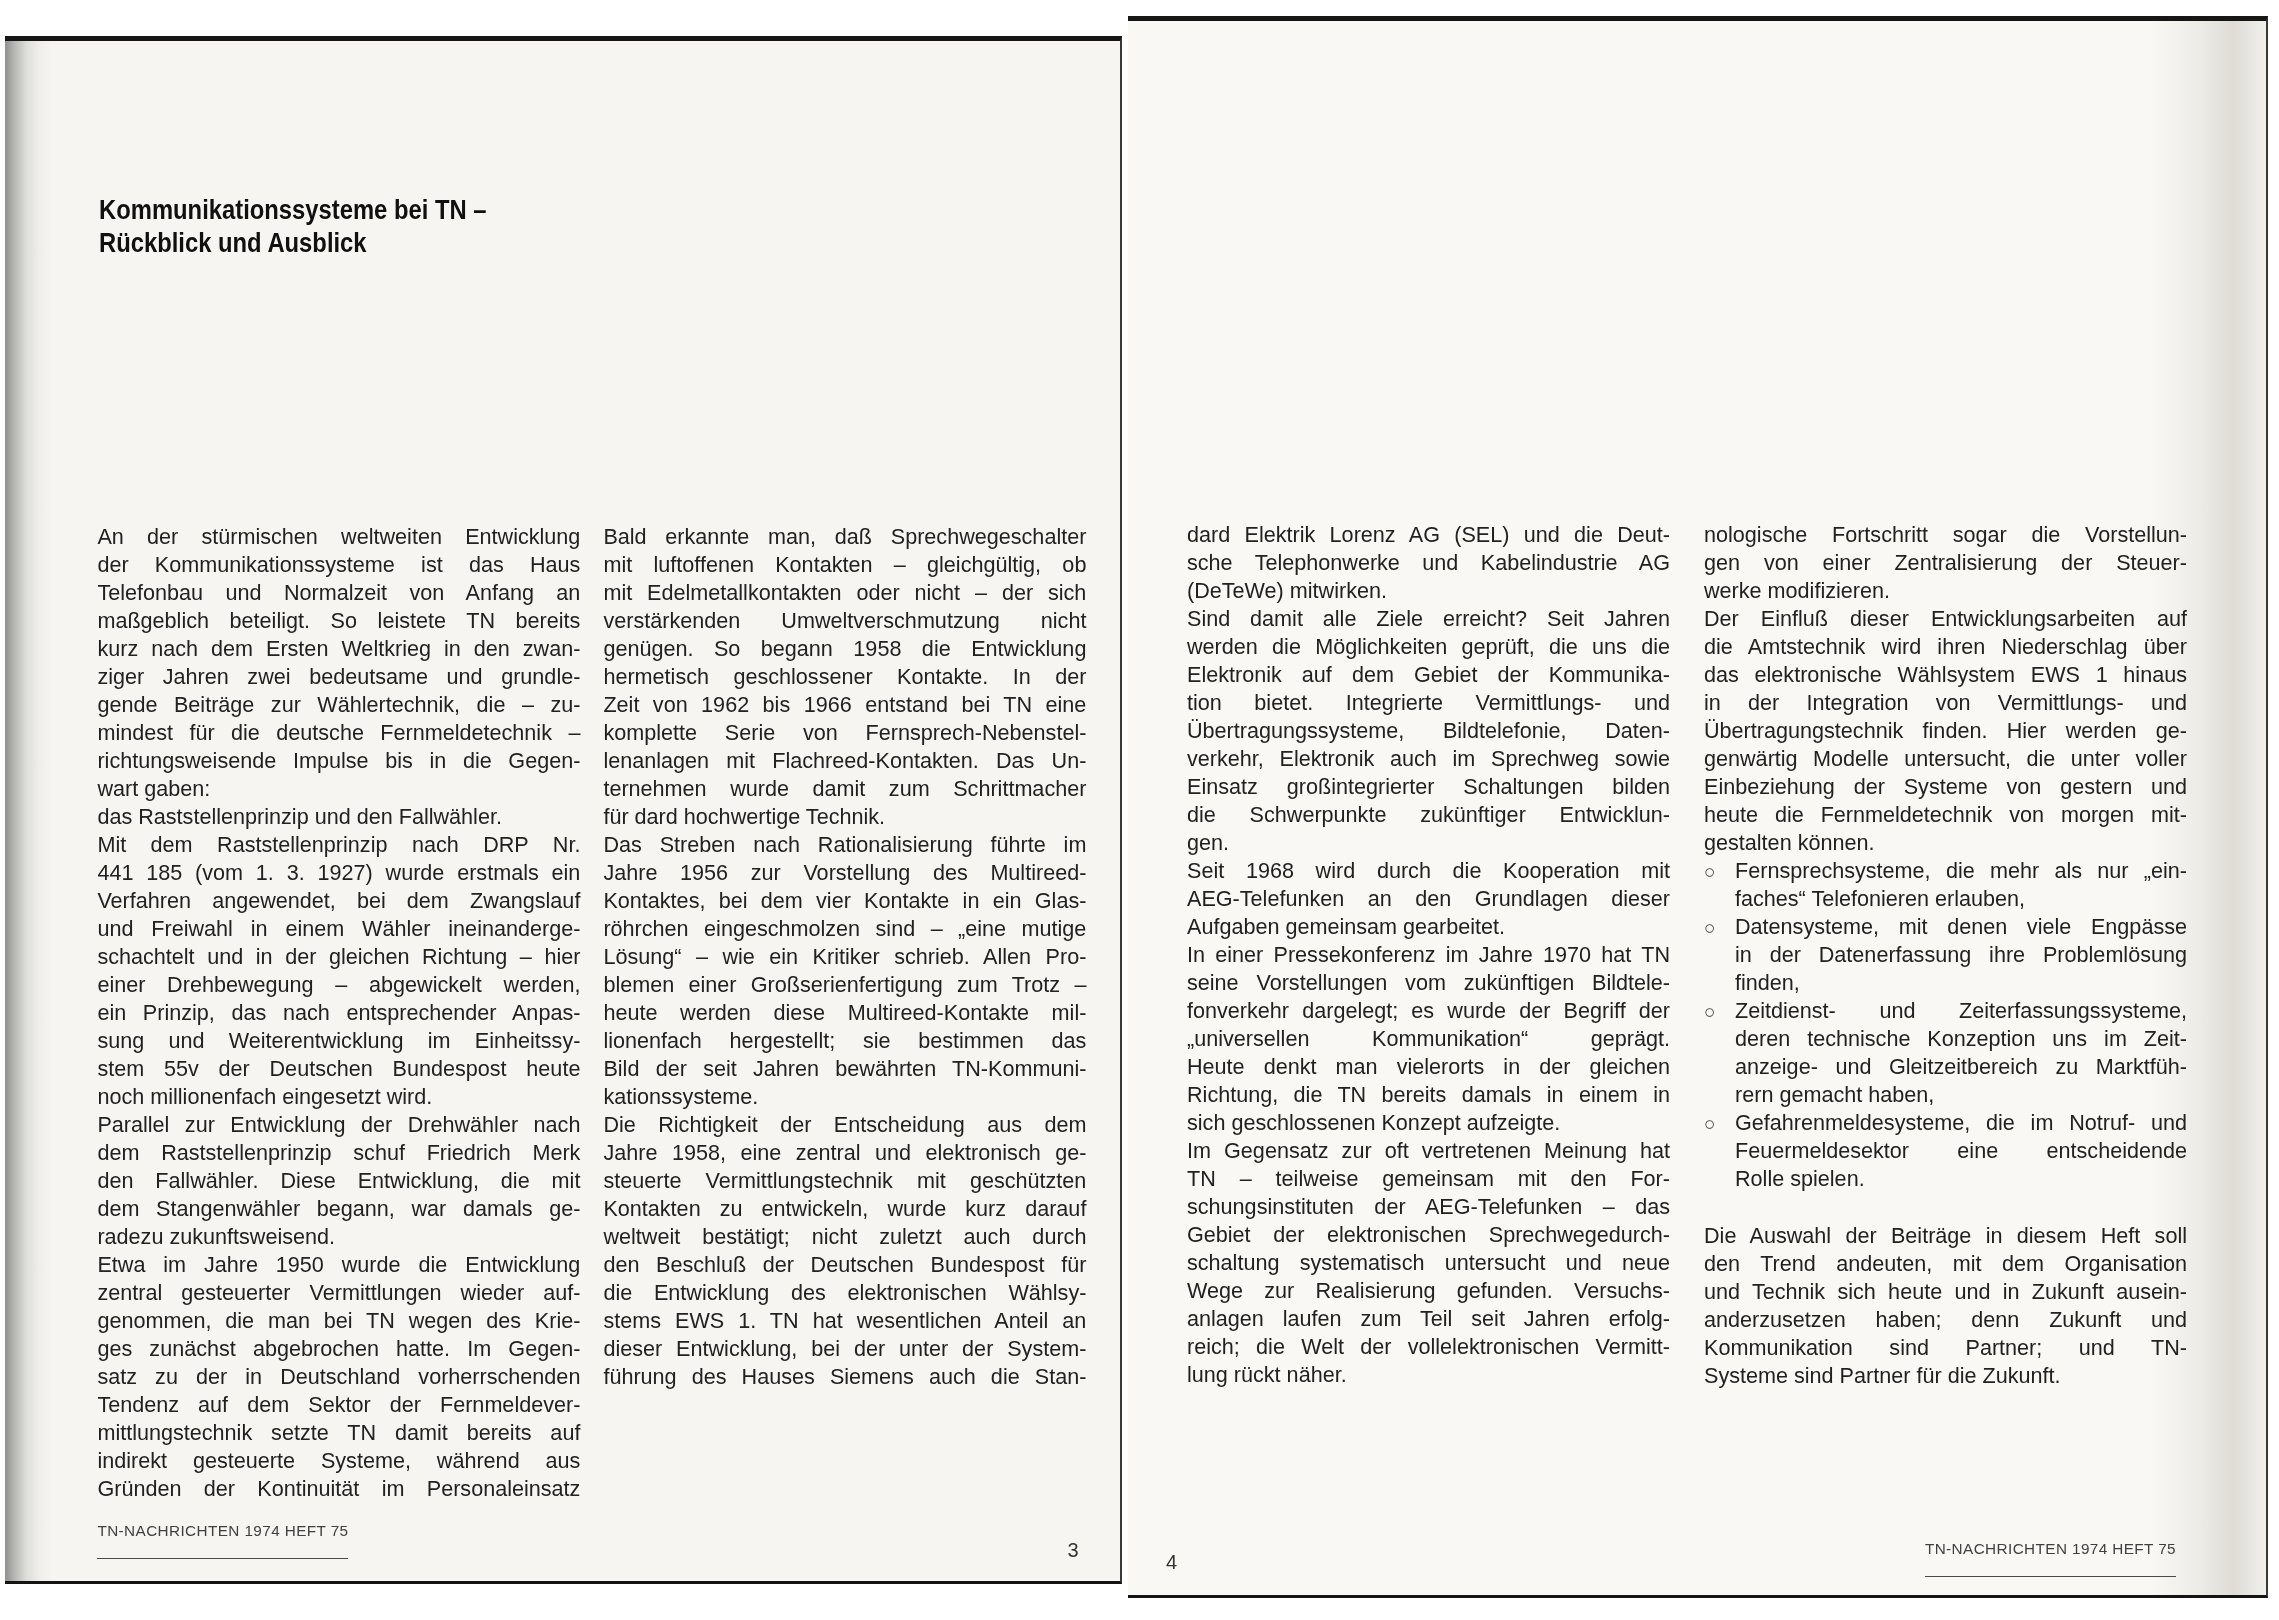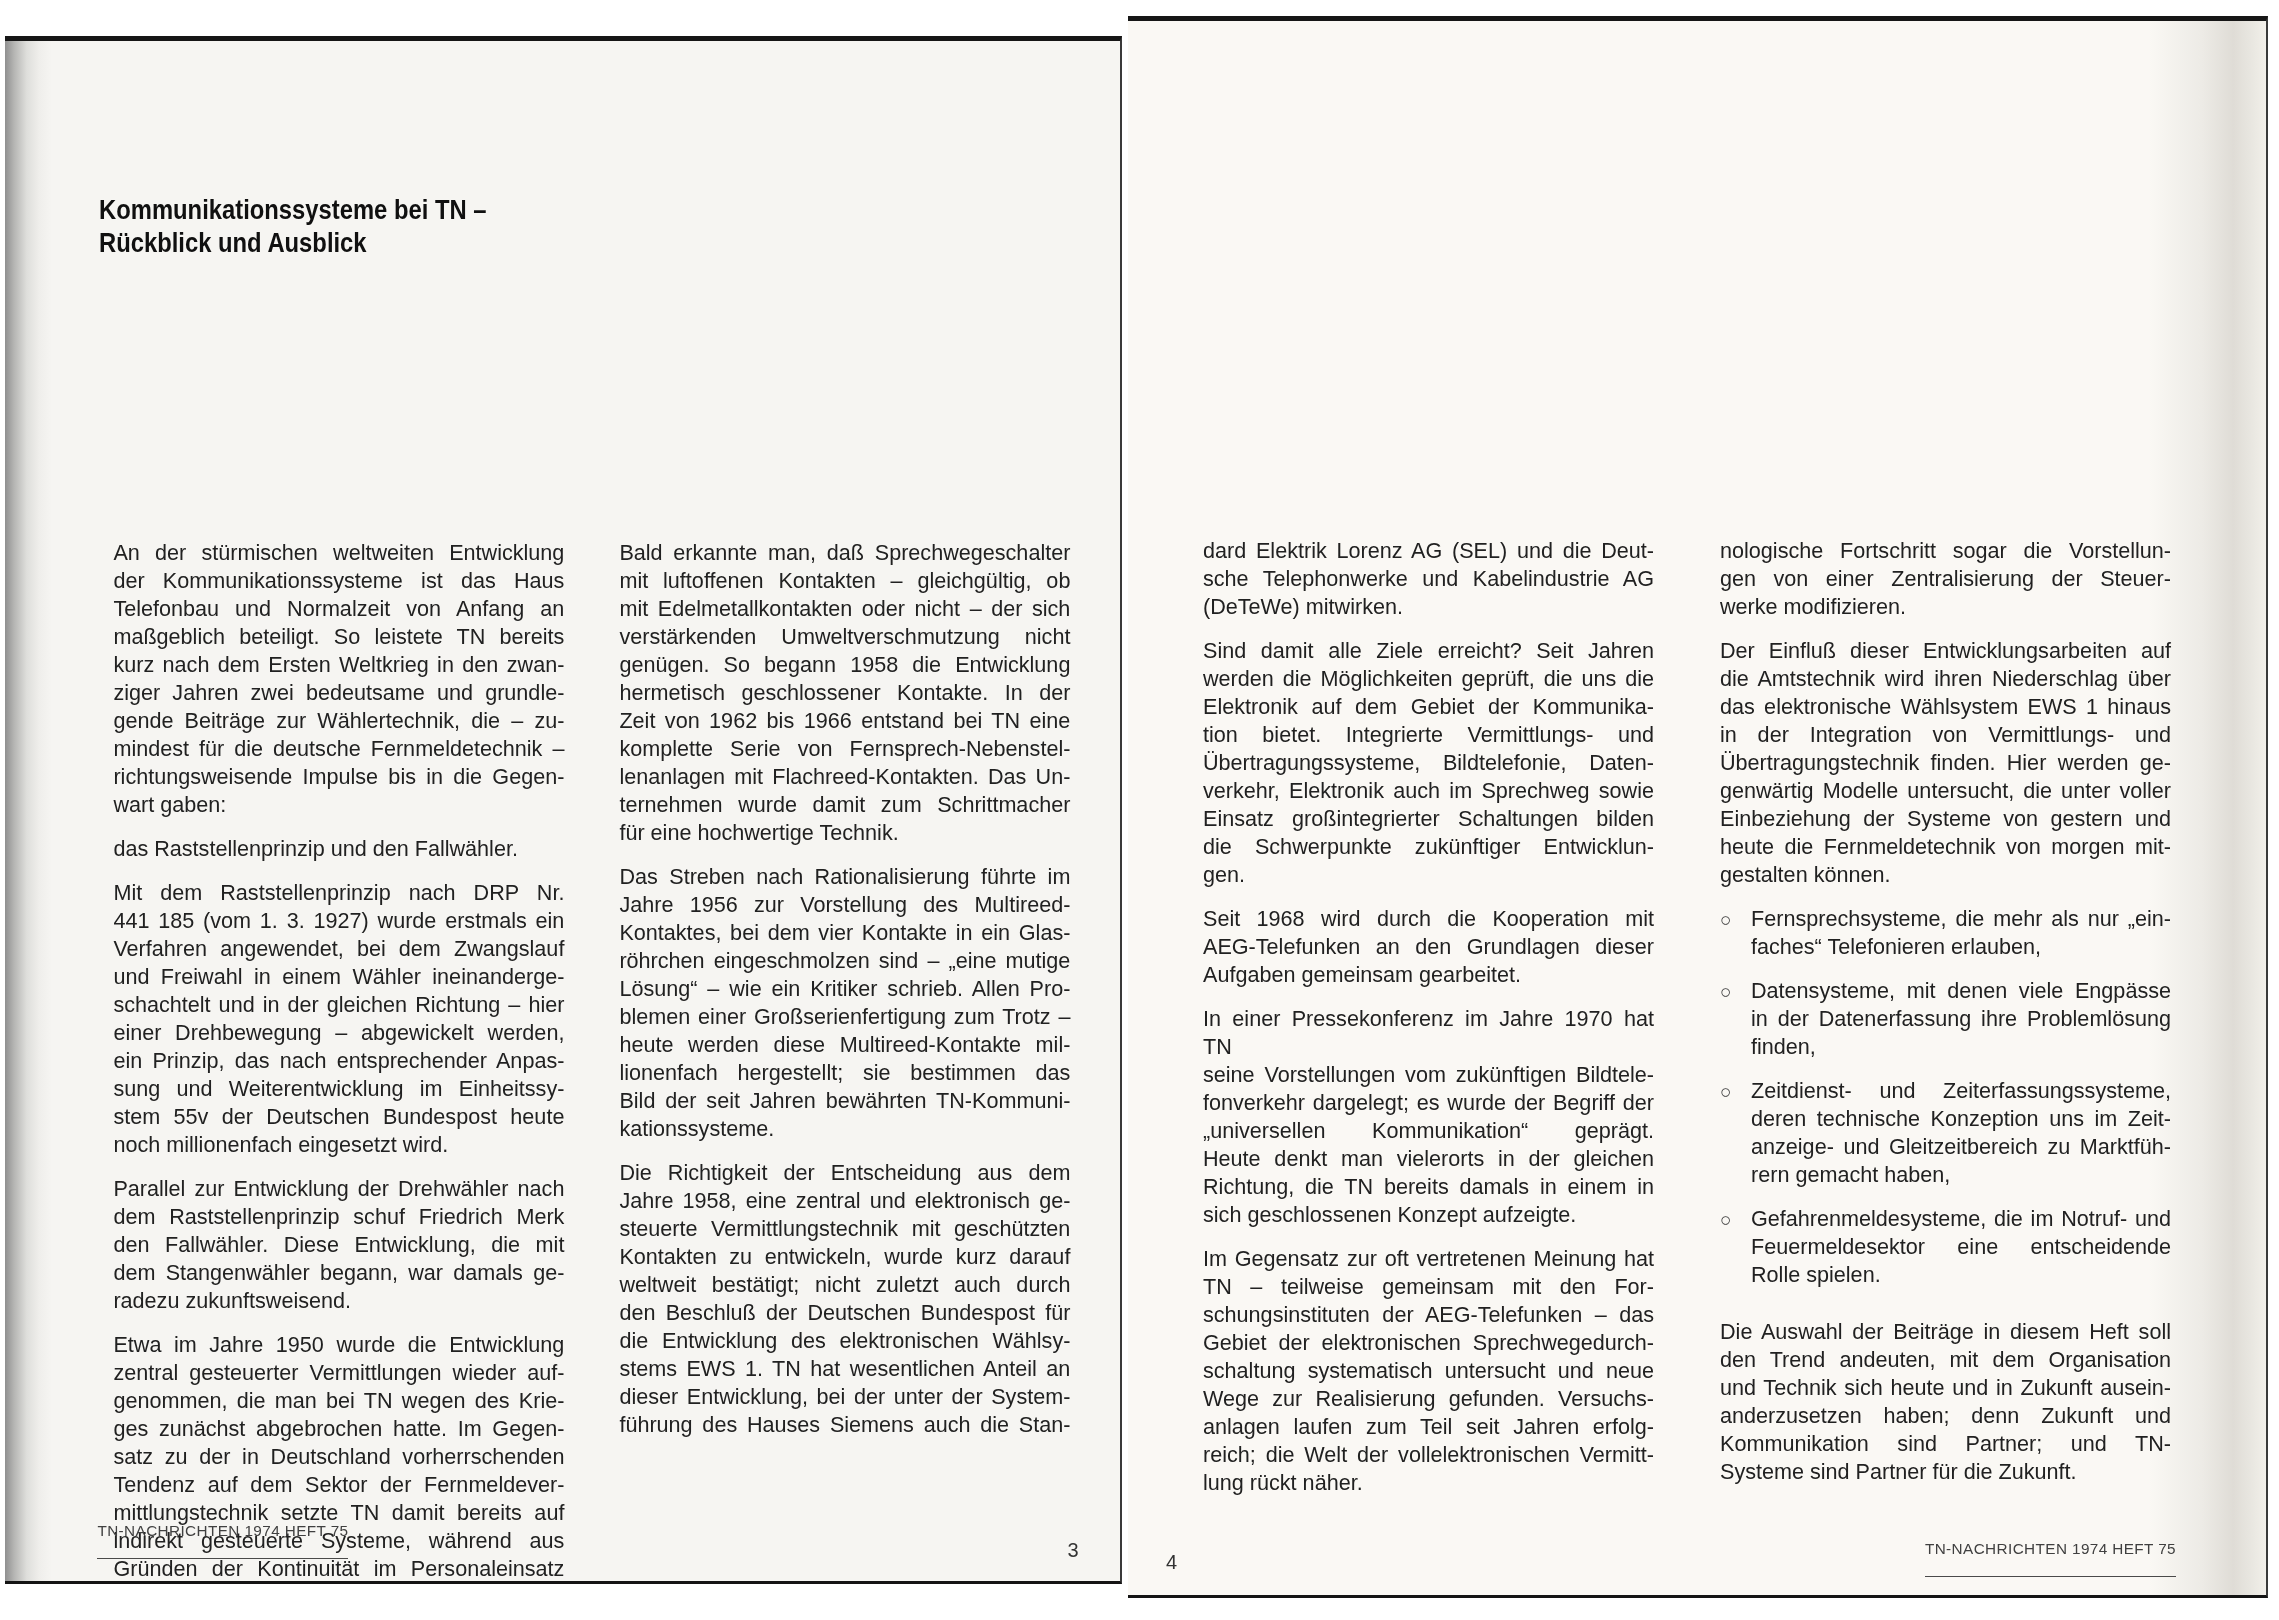--- a/index.html
+++ b/index.html
@@ -43,21 +43,21 @@
     position:absolute; width:483px;
     font-size:21.6px; line-height:28px;
     color:#212121;
   }
   #left-page .col1 { left:92px; top:482px; }
   #left-page .col2 { left:598px; top:482px; }
   #right-page .col1 { left:59px;  top:500px; }
   #right-page .col2 { left:576px; top:500px; }
   .line { text-align:justify; text-align-last:justify; }
   .line.lastline { text-align-last:left; }
-  .para { margin:16px; }
+  .para { margin:0; }
   .para.hang { position:relative; padding-left:31px; }
   .para.hang .bullet {
     position:absolute; left:0; top:0.9px;
     font-size:19px; color:#3c3c3c;
   }
   .para.gap { margin-top:29px; }
   .footer-label {
     position:absolute;
     font-size:15.3px; letter-spacing:0.4px; color:#404040;
     border-bottom:1.8px solid #4a4a4a; padding-bottom:18px;
@@ -132,21 +132,21 @@
           <div class="line">Bald erkannte man, daß Sprechwegeschalter</div>
           <div class="line">mit luftoffenen Kontakten – gleichgültig, ob</div>
           <div class="line">mit Edelmetallkontakten oder nicht – der sich</div>
           <div class="line">verstärkenden Umweltverschmutzung nicht</div>
           <div class="line">genügen. So begann 1958 die Entwicklung</div>
           <div class="line">hermetisch geschlossener Kontakte. In der</div>
           <div class="line">Zeit von 1962 bis 1966 entstand bei TN eine</div>
           <div class="line">komplette Serie von Fernsprech-Nebenstel-</div>
           <div class="line">lenanlagen mit Flachreed-Kontakten. Das Un-</div>
           <div class="line">ternehmen wurde damit zum Schrittmacher</div>
-          <div class="line lastline">für eine hochwertige Technik.</div>
+          <div class="line lastline">für dard hochwertige Technik.</div>
         </div>
         <div class="para">
           <div class="line">Das Streben nach Rationalisierung führte im</div>
           <div class="line">Jahre 1956 zur Vorstellung des Multireed-</div>
           <div class="line">Kontaktes, bei dem vier Kontakte in ein Glas-</div>
           <div class="line">röhrchen eingeschmolzen sind – „eine mutige</div>
           <div class="line">Lösung“ – wie ein Kritiker schrieb. Allen Pro-</div>
           <div class="line">blemen einer Großserienfertigung zum Trotz –</div>
           <div class="line">heute werden diese Multireed-Kontakte mil-</div>
           <div class="line">lionenfach hergestellt; sie bestimmen das</div>

